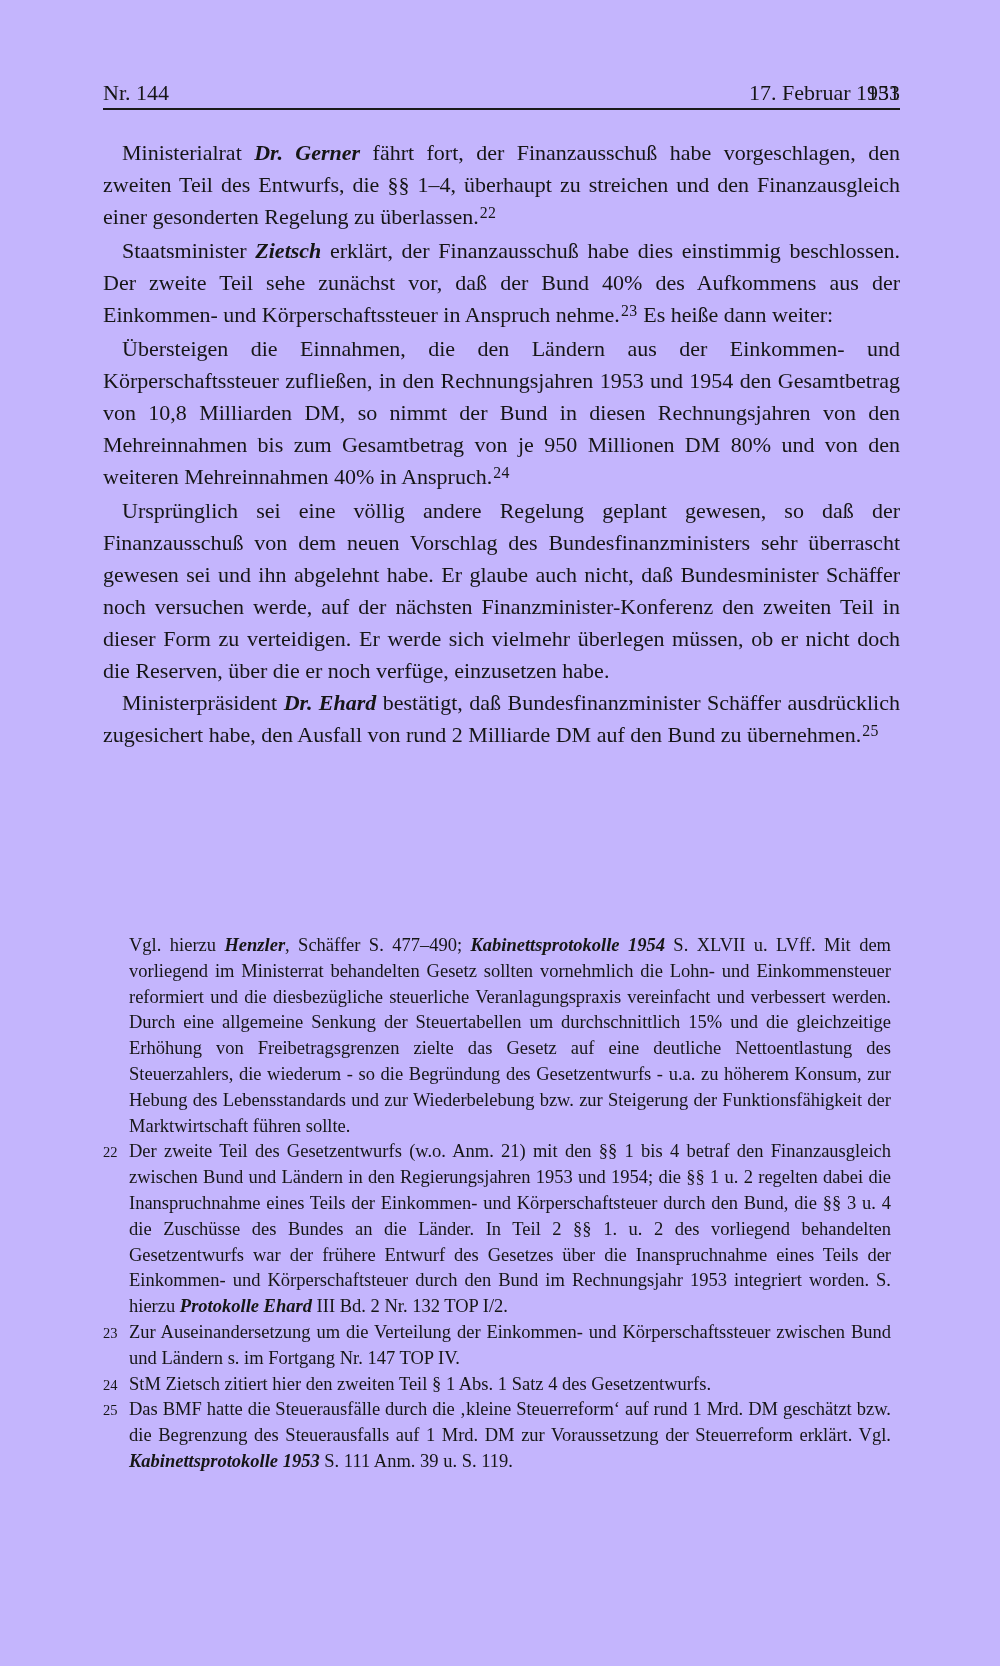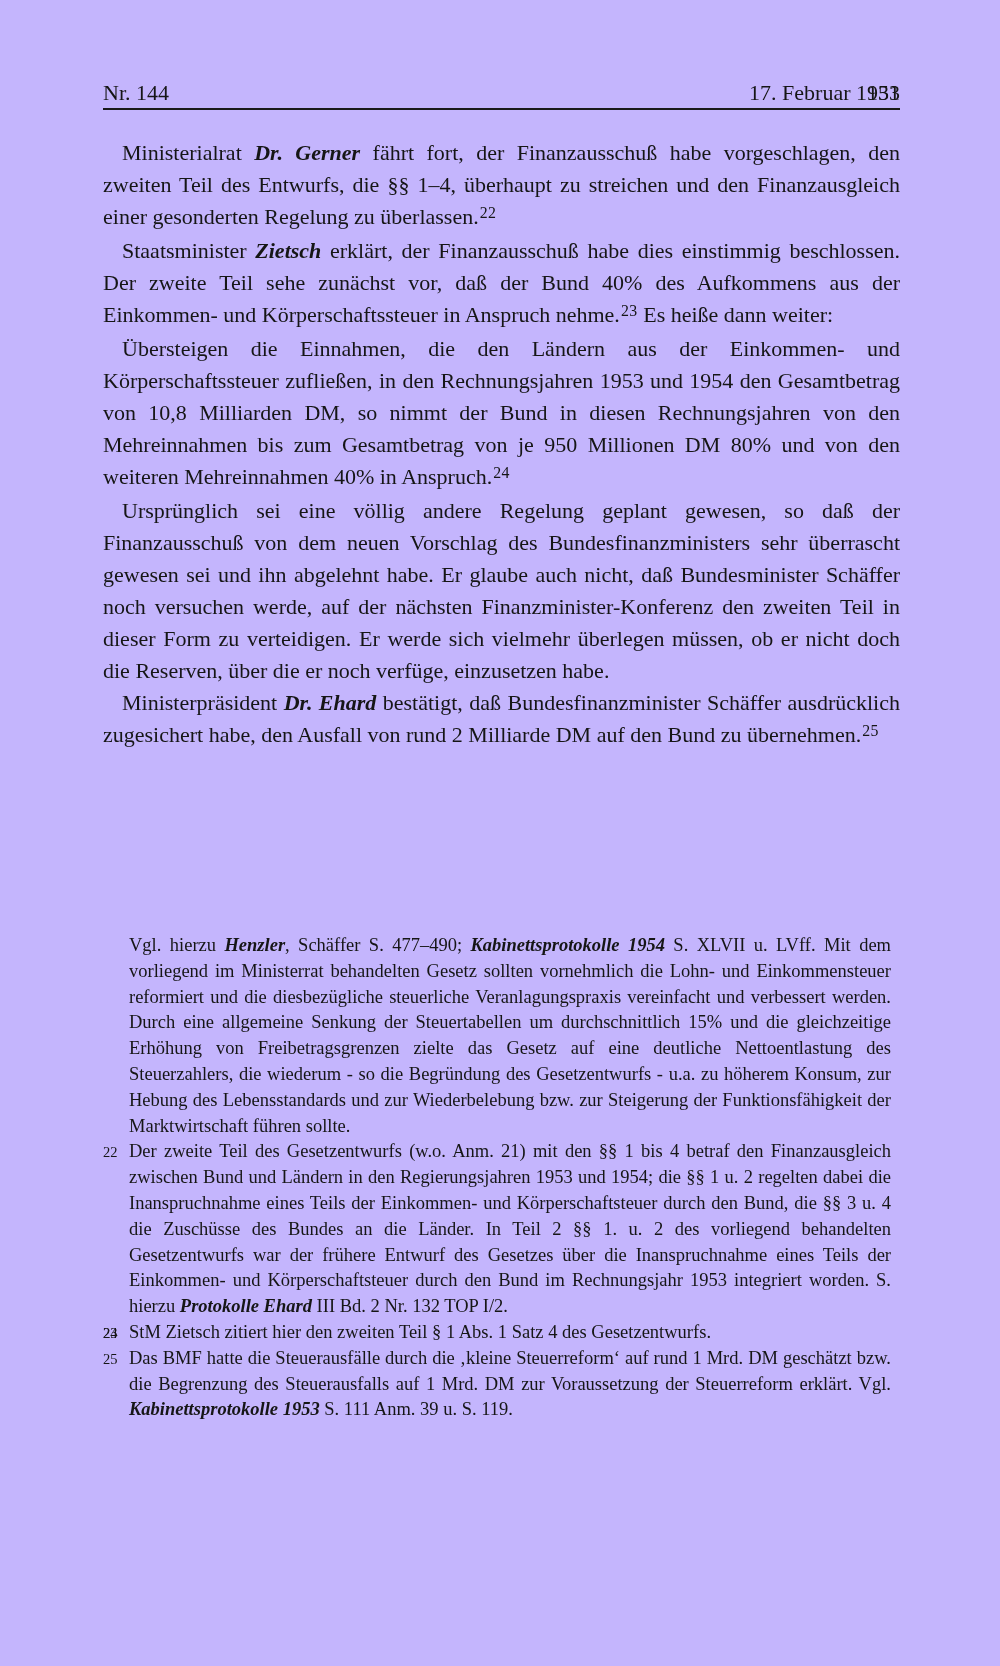--- a/index.html
+++ b/index.html
@@ -109,20 +109,21 @@
   <section class="footnotes">
     <div class="footnote">
       <span class="fn-text"><span>Vgl. hierzu </span><span class="it">Henzler</span><span>, Schäffer S. 477–490; </span><span class="it">Kabinettsprotokolle 1954</span><span> S. XLVII u. LVff. Mit dem vorliegend im Ministerrat behandelten Gesetz sollten vornehmlich die Lohn- und Einkommensteuer reformiert und die diesbezügliche steuerliche Veranlagungspraxis vereinfacht und verbessert werden. Durch eine allgemeine Senkung der Steuertabellen um durchschnittlich 15% und die gleichzeitige Erhöhung von Freibetragsgrenzen zielte das Gesetz auf eine deutliche Nettoentlastung des Steuerzahlers, die wiederum - so die Begründung des Gesetzentwurfs - u.a. zu höherem Konsum, zur Hebung des Lebensstandards und zur Wiederbelebung bzw. zur Steigerung der Funktionsfähigkeit der Marktwirtschaft führen sollte.</span></span>
     </div>
     <div class="footnote">
       <span class="fn-num">22</span>
       <span class="fn-text"><span>Der zweite Teil des Gesetzentwurfs (w.o. Anm. 21) mit den §§ 1 bis 4 betraf den Finanzausgleich zwischen Bund und Ländern in den Regierungsjahren 1953 und 1954; die §§ 1 u. 2 regelten dabei die Inanspruchnahme eines Teils der Einkommen- und Körperschaftsteuer durch den Bund, die §§ 3 u. 4 die Zuschüsse des Bundes an die Länder. In Teil 2 §§ 1. u. 2 des vorliegend behandelten Gesetzentwurfs war der frühere Entwurf des Gesetzes über die Inanspruchnahme eines Teils der Einkommen- und Körperschaftsteuer durch den Bund im Rechnungsjahr 1953 integriert worden. S. hierzu </span><span class="it">Protokolle Ehard</span><span> III Bd. 2 Nr. 132 TOP I/2.</span></span>
     </div>
     <div class="footnote">
       <span class="fn-num">23</span>
+      <span class="fn-text"><span>Zur Auseinandersetzung um die Verteilung der Einkommen- und Körperschaftssteuer zwischen Bund und Ländern s. im Fortgang Nr. 147 TOP IV.</span></span>
     </div>
     <div class="footnote">
       <span class="fn-num">24</span>
       <span class="fn-text"><span>StM Zietsch zitiert hier den zweiten Teil § 1 Abs. 1 Satz 4 des Gesetzentwurfs.</span></span>
     </div>
     <div class="footnote">
       <span class="fn-num">25</span>
       <span class="fn-text"><span>Das BMF hatte die Steuerausfälle durch die ‚kleine Steuerreform‘ auf rund 1 Mrd. DM geschätzt bzw. die Begrenzung des Steuerausfalls auf 1 Mrd. DM zur Voraussetzung der Steuerreform erklärt. Vgl. </span><span class="it">Kabinettsprotokolle 1953</span><span> S. 111 Anm. 39 u. S. 119.</span></span>
     </div>
   </section>

